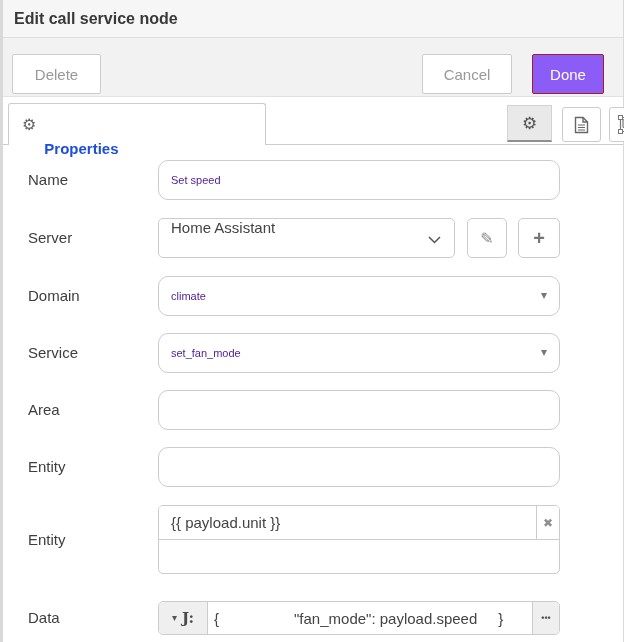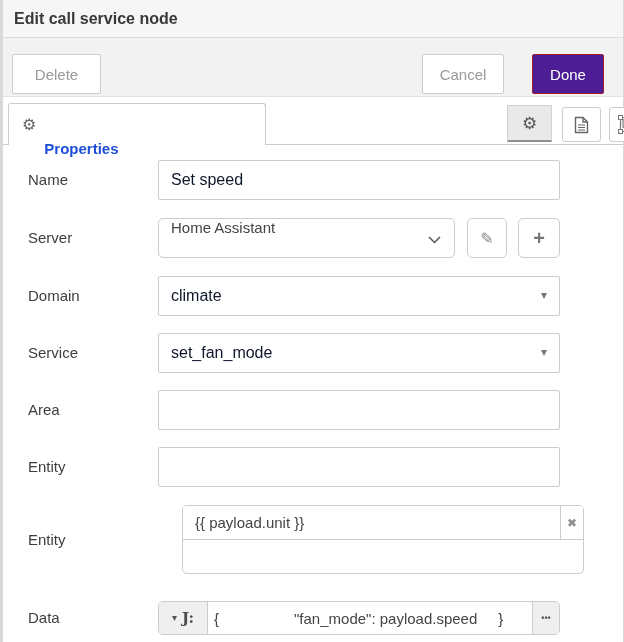--- a/index.html
+++ b/index.html
@@ -25,21 +25,21 @@
   .tray {
     position:absolute; left:3px; right:1px; top:38px; height:59px;
     background:#f2f2f2; border-bottom:1px solid #e2e2e2;
   }
   .btn {
     position:absolute; top:16px; height:40px; border:1px solid #ccc;
     background:#fff; color:#999; font-size:15px; border-radius:2px;
     font-family:"Liberation Sans", sans-serif; cursor:pointer; text-align:center;
   }
   .btn-delete { left:9px;  width:89px; }
-  .btn-cancel { left:419px; width:82px; }
+  .btn-cancel { left:419px; width:90px; }
   .btn-done   { left:529px; width:72px; background:#a41c26; border-color:#a41c26; color:#fff; }
 
   
   .tabrow {
     position:absolute; left:3px; right:1px; top:97px; height:48px;
     background:#fff; border-bottom:1px solid #ccc;
   }
   .tab {
     position:absolute; left:5px; top:6px; width:258px; height:42px;
     background:#fff; border:1px solid #ccc; border-bottom:none;
@@ -64,22 +64,22 @@
   .tb-appearance { left:606px; }
 
   
   .form { position:absolute; left:3px; right:1px; top:145px; bottom:0; background:#fff; }
   .row  { position:absolute; left:0; width:100%; }
   .row .flabel {
     position:absolute; left:25px; top:0; font-size:15px; color:#3e3e3e;
   }
   .finput {
     position:absolute; left:155px; width:402px; height:40px;
-    border:1px solid #ccc; border-radius:2px; background:#fff;
-    font-size:16px; color:#0f172a; padding:0 12px;
+    border:1px solid #ccc; border-radius:10px; background:#fff;
+    font-size:11px; color:#4c1d95; padding:0 12px;
     font-family:"Liberation Sans", sans-serif; outline:none;
   }
   .row-name    { top:15px; }  .row-name    .flabel { line-height:40px; }
   .row-server  { top:73px; }  .row-server  .flabel { line-height:40px; }
   .row-domain  { top:131px; } .row-domain  .flabel { line-height:40px; }
   .row-service { top:188px; } .row-service .flabel { line-height:40px; }
   .row-area    { top:245px; } .row-area    .flabel { line-height:40px; }
   .row-device  { top:302px; } .row-device  .flabel { line-height:40px; }
   .row-entity  { top:360px; } .row-entity  .flabel { line-height:69px; }
   .row-data    { top:456px; } .row-data    .flabel { line-height:34px; }
@@ -105,21 +105,21 @@
   .combo-wrap { position:absolute; left:155px; width:402px; height:40px;padding-left:23px; }
   .combo-wrap .finput { left:0; width:100%; }
   .tri {
     position:absolute; right:13px; top:13px; font-size:12px; color:#777;
     pointer-events:none; line-height:1;
   }
 
   
   .entity-box {
     position:absolute; left:155px; width:402px; height:69px;
-    border:1px solid #ccc; border-radius:5px; background:#fff; overflow:hidden;margin-left:24px;
+    border:1px solid #ccc; border-radius:5px; background:#fff; overflow:hidden;
   }
   .entity-row { display:flex; height:34px; border-bottom:1px solid #ccc; }
   .entity-input {
     flex:1; border:none; outline:none; font-size:15px; color:#444;
     padding:0 12px; font-family:"Liberation Sans", sans-serif; min-width:0;
   }
   .entity-remove {
     width:23px; border-left:1px solid #ccc; background:#fff; cursor:pointer;
     display:flex; align-items:center; justify-content:center;
     font-size:12px; color:#8f8f8f;
@@ -154,21 +154,21 @@
 <div class="edge-left"></div>
 <div class="edge-right"></div>
 
 <header class="titlebar">
   <span class="title">Edit call service node</span>
 </header>
 
 <div class="tray">
   <button class="btn btn-delete">Delete</button>
   <button class="btn btn-cancel">Cancel</button>
-  <button class="btn btn-done" style="background: #4c1d95; border-color: rgb(164, 28, 38);">Done</button>
+  <button class="btn btn-done" style="background: #8b5cf6; border-color: rgb(164, 28, 38);">Done</button>
 </div>
 
 <div class="tabrow">
   <div class="tab">
     <span class="gear-glyph">⚙</span>
     <span class="tab-label">Properties</span>
   </div>
   <div class="tb-btn tb-gear">
     <span class="gear-glyph">⚙</span>
   </div>

